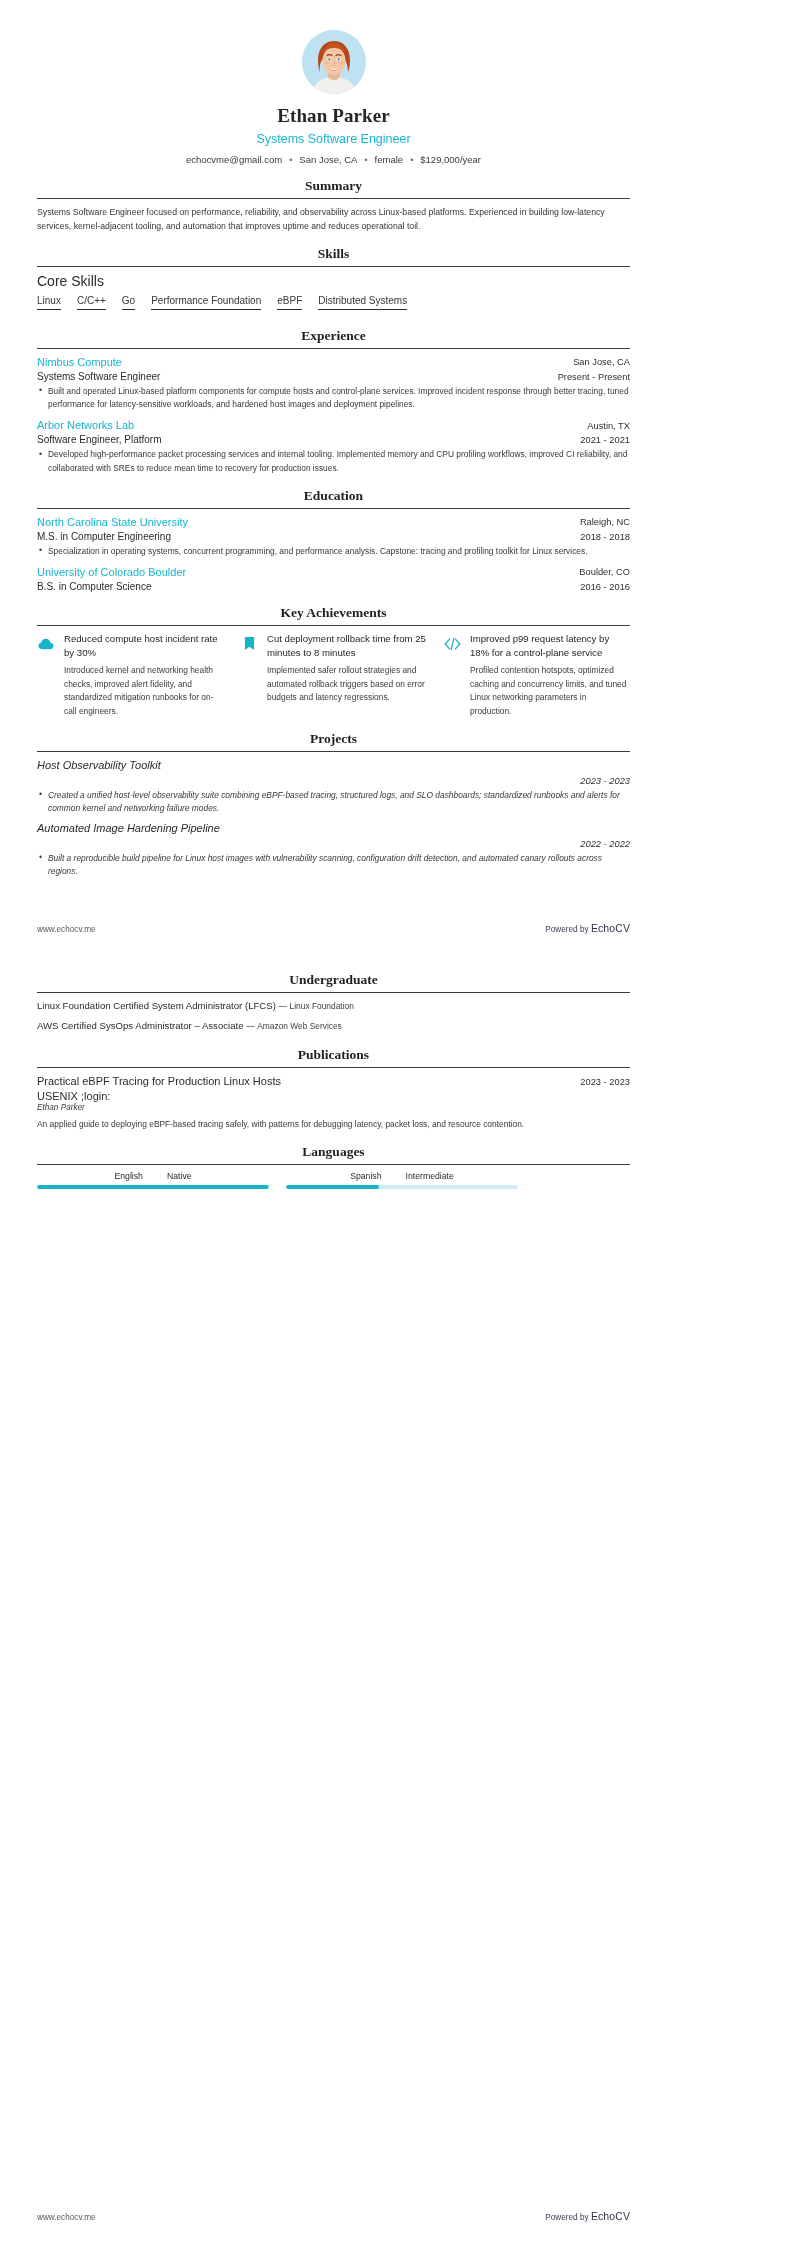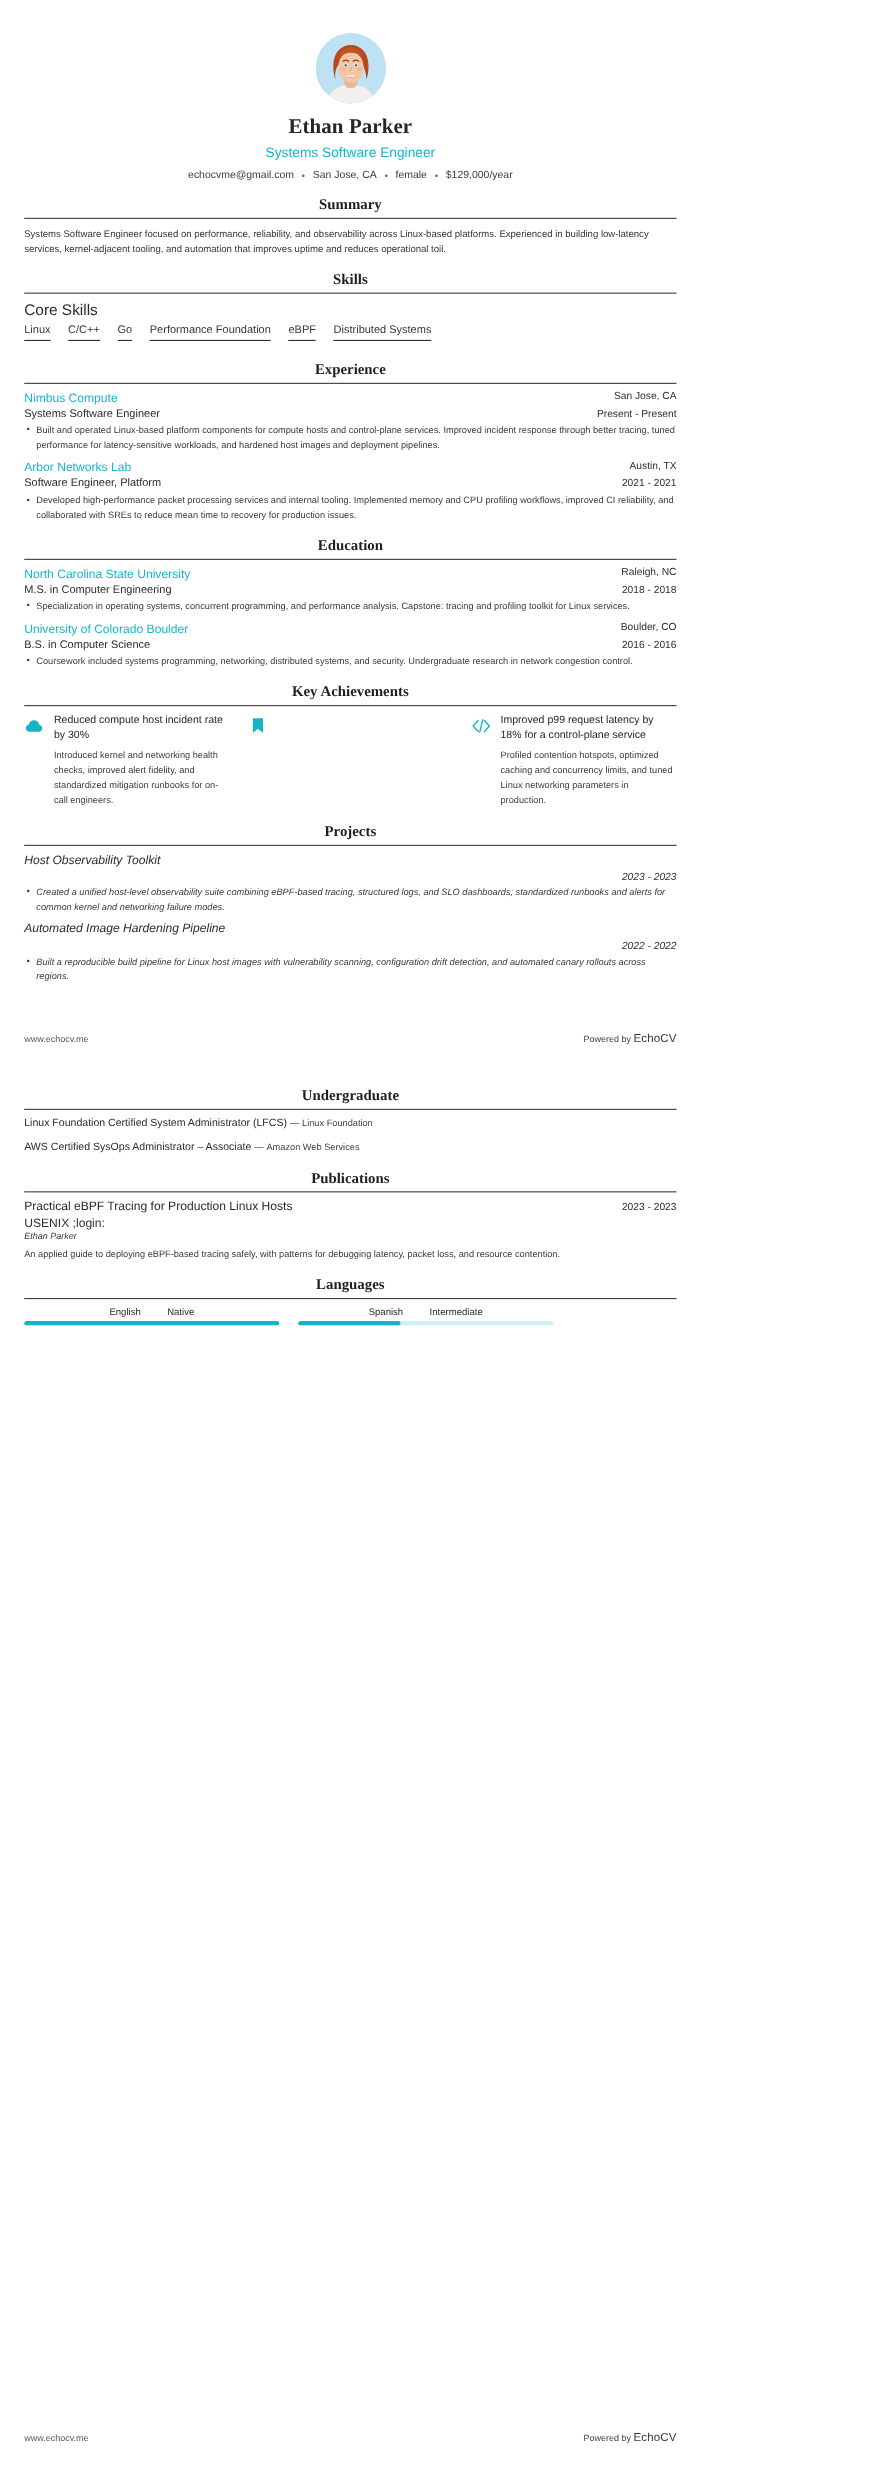--- a/index.html
+++ b/index.html
@@ -14,20 +14,21 @@
     color: #2b2b2b;
     -webkit-font-smoothing: antialiased;
   }
 
   .page {
     position: relative;
     width: 637px;
     min-height: 2246px;
     background: #ffffff;
     padding: 0;
+    margin-left: 15px;
   }
 
   .sheet {
     padding: 0 22px;
   }
 
   
   .header {
     padding-top: 30px;
     text-align: center;
@@ -128,21 +129,21 @@
     margin-bottom: 5px;
     white-space: nowrap;
   }
 
   
   .entry { margin-bottom: 7px; }
 
   .entry-head {
     display: flex;
     justify-content: space-between;
-    align-items: flex-start;
+    align-items: center;
     gap: 14px;
   }
 
   .entry-org {
     font-size: 11px;
     color: #16b6cf;
     line-height: 1.35;
   }
 
   .entry-loc {
@@ -500,23 +501,20 @@
 
       <div class="entry">
         <div class="entry-head">
           <span class="entry-org">University of Colorado Boulder</span>
           <span class="entry-loc">Boulder, CO</span>
         </div>
         <div class="entry-sub">
           <span class="entry-role">B.S. in Computer Science</span>
           <span class="entry-dates">2016 - 2016</span>
         </div>
-        <ul class="bullets">
-          <li>Coursework included systems programming, networking, distributed systems, and security. Undergraduate research in network congestion control.</li>
-        </ul>
       </div>
     </div>
 
     <div class="section">
       <div class="section-title">Key Achievements</div>
       <div class="section-rule"></div>
 
       <div class="ach-grid">
 
         <div class="ach-item">
@@ -529,20 +527,24 @@
             <div class="ach-head">Reduced compute host incident rate by 30%</div>
             <div class="ach-desc">Introduced kernel and networking health checks, improved alert fidelity, and standardized mitigation runbooks for on-call engineers.</div>
           </div>
         </div>
 
         <div class="ach-item">
           <div class="ach-icon">
             <svg width="11" height="15" viewBox="0 0 12 16">
               <path d="M1 .8h10v14.4L6 11.6 1 15.2z" fill="#17b3c9"></path>
             </svg>
+          </div>
+          <div class="ach-body">
+            <div class="ach-head">Cut deployment rollback time from 25 minutes to 8 minutes</div>
+            <div class="ach-desc">Implemented safer rollout strategies and automated rollback triggers based on error budgets and latency regressions.</div>
           </div>
         </div>
 
         <div class="ach-item">
           <div class="ach-icon">
             <svg width="17" height="14" viewBox="0 0 20 16">
               <path d="M6.6 2.2 1.3 8l5.3 5.8" stroke="#17b3c9" stroke-width="1.5" fill="none" stroke-linecap="round" stroke-linejoin="round"></path>
               <path d="M13.4 2.2 18.7 8l-5.3 5.8" stroke="#17b3c9" stroke-width="1.5" fill="none" stroke-linecap="round" stroke-linejoin="round"></path>
               <path d="M11.6 1.4 8.4 14.6" stroke="#17b3c9" stroke-width="1.5" fill="none" stroke-linecap="round"></path>
             </svg>

